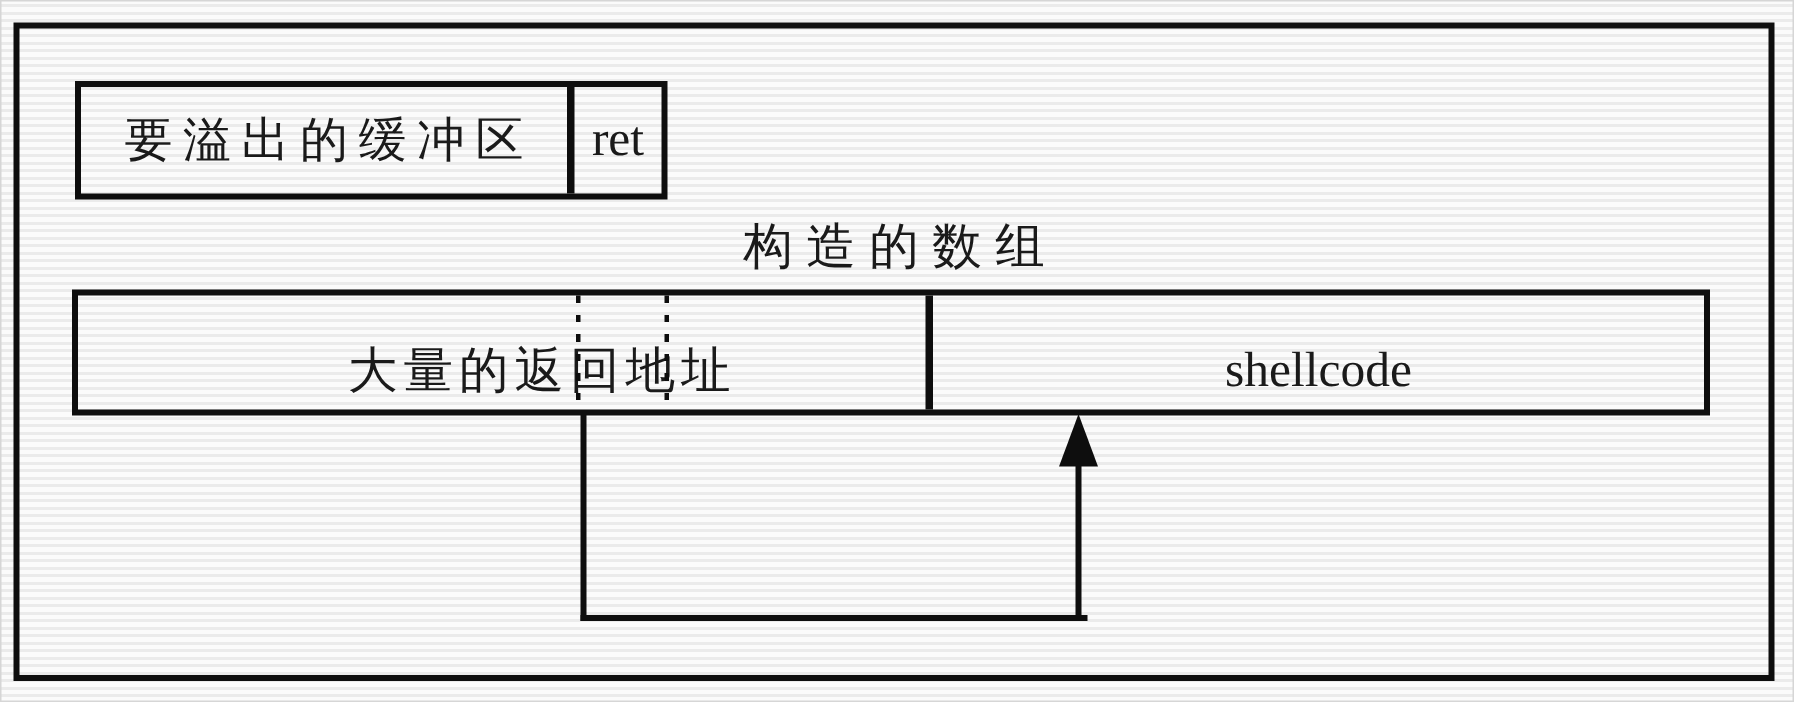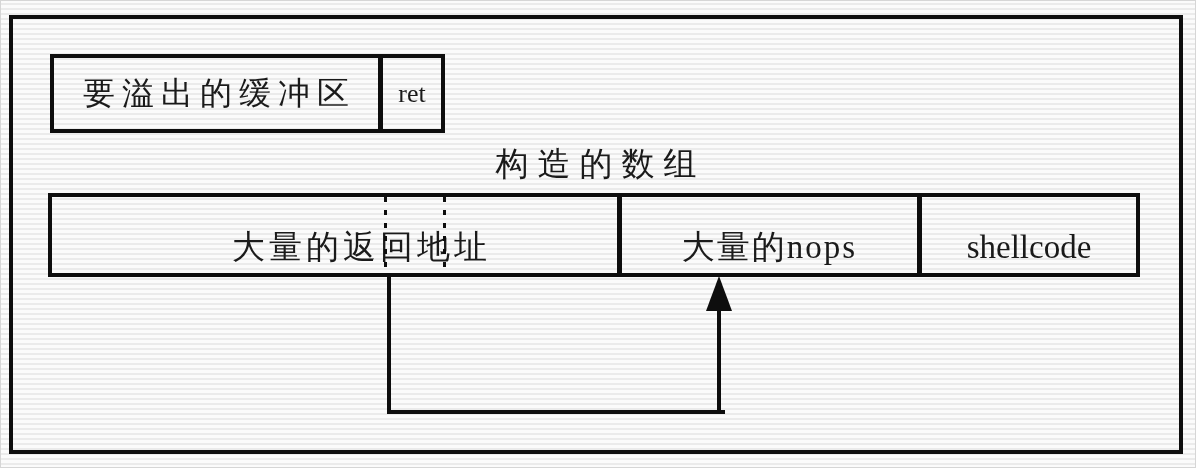--- a/index.html
+++ b/index.html
@@ -50,21 +50,21 @@
     padding-left: 7px; 
     white-space: nowrap;
     text-align: right;
   }
   .ret-cell {
     width: 58px;
     border-left: 5px solid #0e0e0e;
     display: flex;
     align-items: center;
     justify-content: center;
-    font-size: 26px;
+    font-size: 33px;
     white-space: nowrap;
   }
 
   
   .array-label {
     left: 9px; top: 142px;
     width: 1174px;
     text-align: center;
     font-size: 33px;
     letter-spacing: 9px;
@@ -139,21 +139,20 @@
     <div class="buffer-cell">要溢出的缓冲区</div>
     <div class="ret-cell">
         <span>ret</span>
       </div>
   </div>
 
   <div class="abs array-label">构造的数组</div>
 
   <div class="abs array-bar">
     <div class="bar-section sec-retaddr">大量的返回地址</div>
-    <div class="bar-section sec-nops">大量的nops</div>
     <div class="bar-section sec-shellcode">shellcode</div>
   </div>
 
   <div class="abs dotted-guide dotted-guide-left"></div>
   <div class="abs dotted-guide dotted-guide-right"></div>
 
   <div class="abs arrow-line arrow-down"></div>
   <div class="abs arrow-line arrow-horiz"></div>
   <div class="abs arrow-line arrow-up"></div>
   <div class="abs arrow-head"></div>

